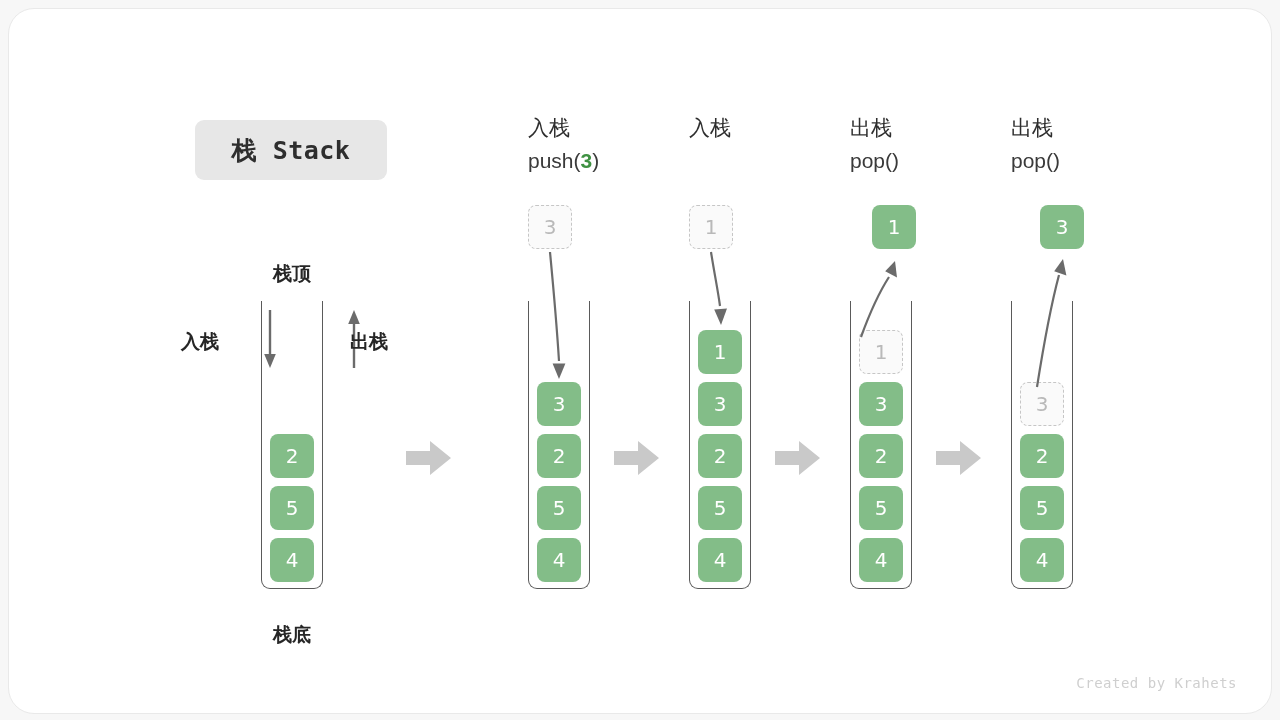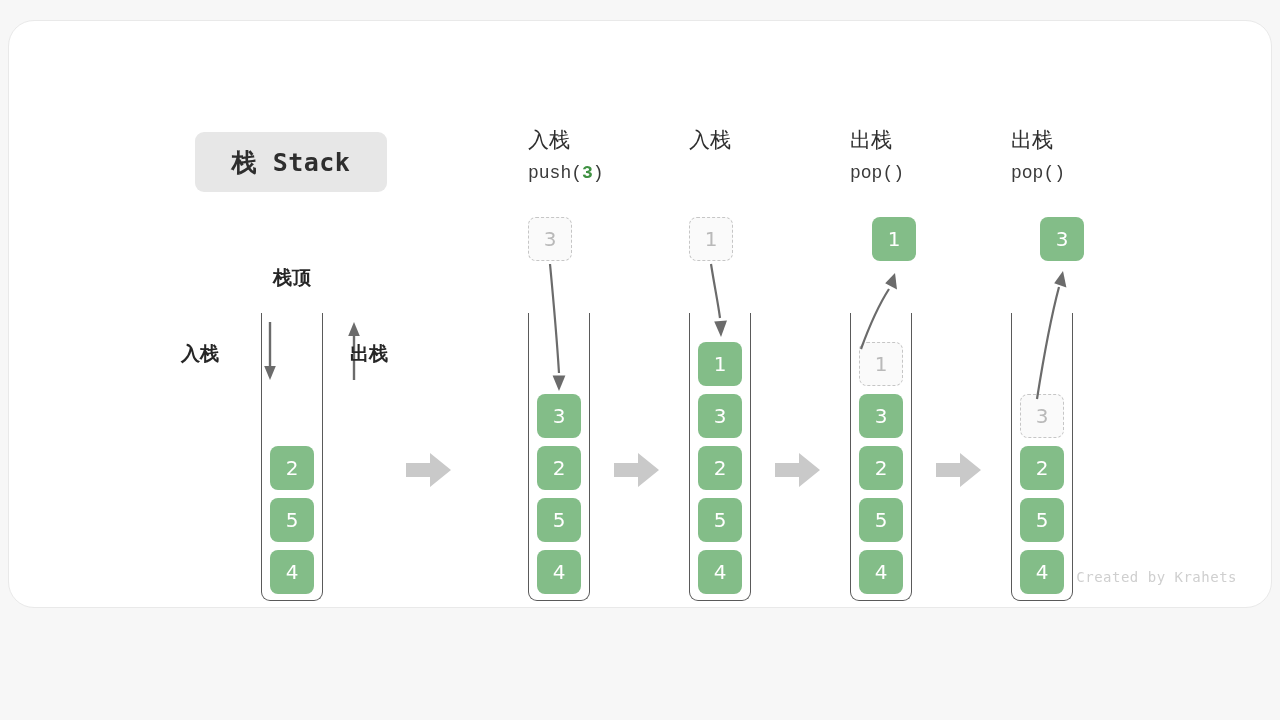--- a/index.html
+++ b/index.html
@@ -10,23 +10,23 @@
   body {
     width: 1280px;
     height: 720px;
     background: #f7f7f7;
     font-family: "DejaVu Sans", "Liberation Sans", sans-serif;
     overflow: hidden;
   }
   .card {
     position: absolute;
     left: 8px;
-    top: 20px;
+    top: 8px;
     width: 1264px;
-    height: 588px;
+    height: 706px;
     background: #ffffff;
     border: 1px solid #e9e9e9;
     border-radius: 26px;
     box-sizing: border-box;
     overflow: hidden;
   }
 
   
   .title-badge {
     position: absolute;
@@ -81,22 +81,22 @@
   }
   .col-head .cn {
     display: block;
     font-size: 21px;
     line-height: 26px;
     color: #2e2e2e;
     margin-bottom: 7px;
   }
   .col-head .code {
     display: block;
-    font-family: Liberation Mono, monospace;
-    font-size: 18px;
+    font-family: Liberation Sans, sans-serif;
+    font-size: 21px;
     line-height: 26px;
     color: #3a3a3a;
     white-space: pre;
   }
   .col-head .code .arg { color: #3f9142; font-weight: bold; }
 
   
   .stack-col { position: absolute; }
 
   .container-u {
@@ -170,21 +170,21 @@
 </style>
 </head>
 <body>
 
 <div class="card">
 
   <div class="title-badge">栈 Stack</div>
 
   <div class="stack-col" style="left:222px; top:0;">
 
-    <div class="lbl-top" style="left:1px;">栈顶</div>
+    <div class="lbl-top" style="left:1px;margin-top:8px;">栈顶</div>
     <div class="lbl-bottom" style="left:1px;">栈底</div>
 
     <div class="container-u" style="left:30px; top:292px;"></div>
 
     <svg class="vert-arrow" style="left:26px; top:300px;" width="26" height="62" viewBox="0 0 26 62">
       <line x1="13" y1="1" x2="13" y2="48" stroke="#6b6b6b" stroke-width="2.4"></line>
       <polygon points="13,59 7.2,45 18.8,45" fill="#6b6b6b"></polygon>
     </svg>
     <div class="side-label push-lbl" style="left:-50px;">入栈</div>
 

